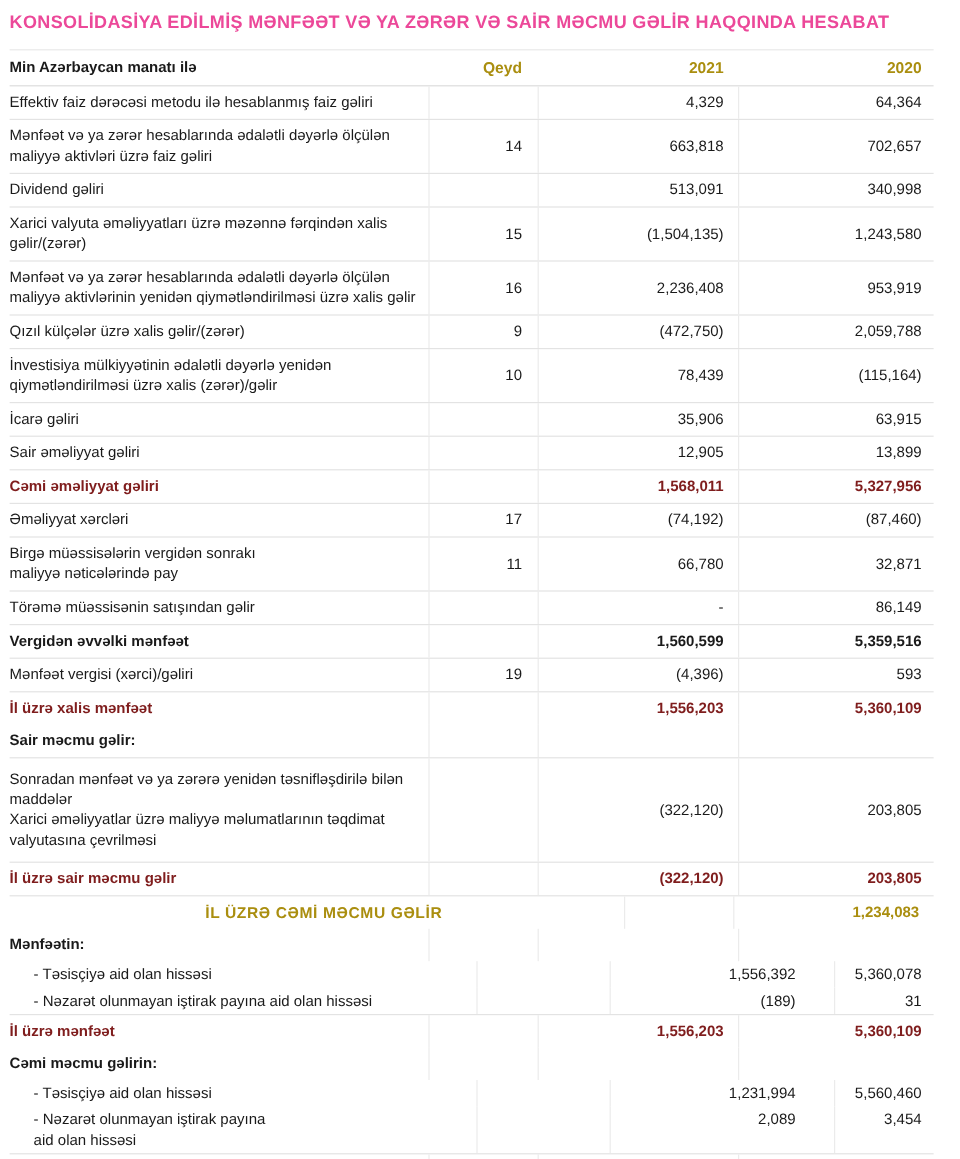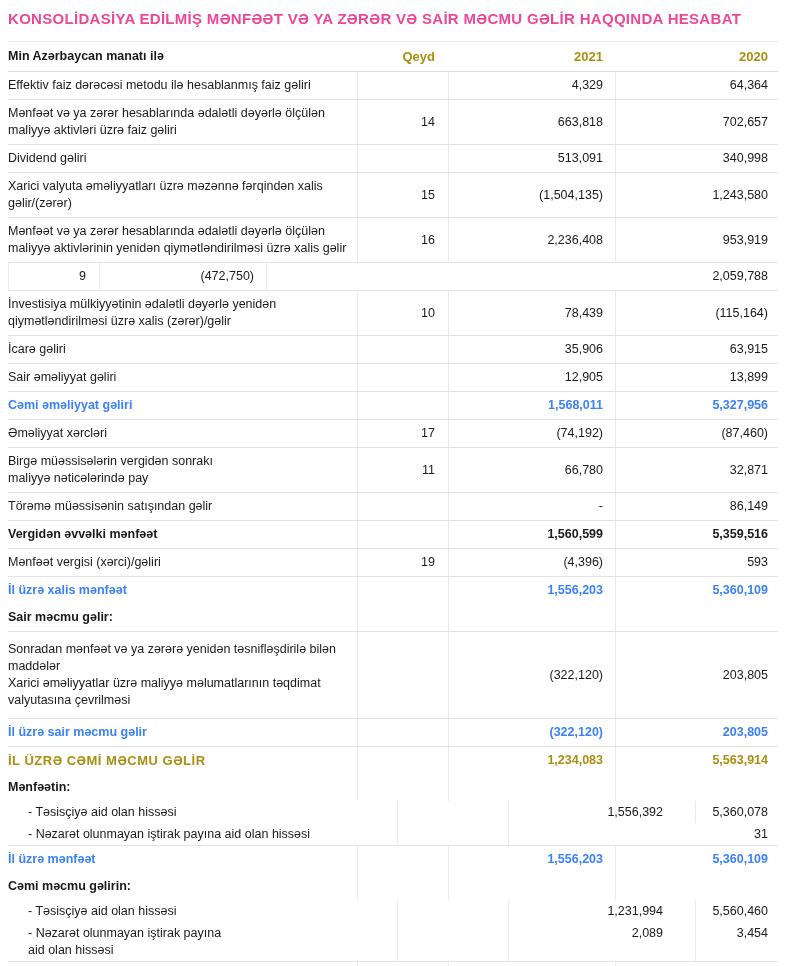--- a/index.html
+++ b/index.html
@@ -29,21 +29,21 @@
     border-top:1px solid #e9e9e9; border-bottom:1px solid #dddddd;
     font-weight:700;
     align-items:flex-end;
   }
   .header-row .cell{padding-top:6px; padding-bottom:6px;}
   .header-row .c-qeyd, .header-row .c-2021, .header-row .c-2020{
     color:#aa8e0f; font-size:13px;
   }
   
   .s-bold{font-weight:700;}
-  .s-gold{font-weight:700; color:#3b82f6;}
+  .s-gold{font-weight:700; color:#7f1d1d;}
   .s-goldcaps{font-weight:700; color:#aa8e0f;justify-content:flex-end;}
   .s-goldcaps .c-label{letter-spacing:0.5px; font-size:13px;}
   .s-section .c-label{font-weight:700;}
   .tight .cell{padding-top:2.5px; padding-bottom:2.5px;margin-left:20px;}
   .pad-lg .cell{padding-top:9px; padding-bottom:9px;}
   .vtop .cell{align-items:flex-start;}
 </style>
 </head>
 <body>
 
@@ -81,20 +81,21 @@
         <div class="cell c-2021">(1,504,135)</div>
         <div class="cell c-2020">1,243,580</div>
       </div>
       <div class="row body-row s-normal bordered">
         <div class="cell c-label">Mənfəət və ya zərər hesablarında ədalətli dəyərlə ölçülən maliyyə aktivlərinin yenidən qiymətləndirilməsi üzrə xalis gəlir</div>
         <div class="cell c-qeyd">16</div>
         <div class="cell c-2021">2,236,408</div>
         <div class="cell c-2020">953,919</div>
       </div>
       <div class="row body-row s-normal bordered">
+        <div class="cell c-label">Qızıl külçələr üzrə xalis gəlir/(zərər)</div>
         <div class="cell c-qeyd">9</div>
         <div class="cell c-2021">(472,750)</div>
         <div class="cell c-2020">2,059,788</div>
       </div>
       <div class="row body-row s-normal bordered">
         <div class="cell c-label">İnvestisiya mülkiyyətinin ədalətli dəyərlə yenidən qiymətləndirilməsi üzrə xalis (zərər)/gəlir</div>
         <div class="cell c-qeyd">10</div>
         <div class="cell c-2021">78,439</div>
         <div class="cell c-2020">(115,164)</div>
       </div>
@@ -169,37 +170,37 @@
       <div class="row body-row s-gold bordered">
         <div class="cell c-label">İl üzrə sair məcmu gəlir</div>
         <div class="cell c-qeyd"></div>
         <div class="cell c-2021">(322,120)</div>
         <div class="cell c-2020">203,805</div>
       </div>
       <div class="row body-row s-goldcaps">
         <div class="cell c-label">İL ÜZRƏ CƏMİ MƏCMU GƏLİR</div>
         <div class="cell c-qeyd"></div>
         <div class="cell c-2021">1,234,083</div>
-        <div class="cell c-2020">5,563,914</div>
       </div>
       <div class="row body-row s-section">
         <div class="cell c-label">Mənfəətin:</div>
         <div class="cell c-qeyd"></div>
         <div class="cell c-2021"></div>
         <div class="cell c-2020"></div>
       </div>
       <div class="row body-row s-sub tight">
         <div class="cell c-label">- Təsisçiyə aid olan hissəsi</div>
         <div class="cell c-qeyd"></div>
         <div class="cell c-2021">1,556,392</div>
         <div class="cell c-2020">5,360,078</div>
       </div>
       <div class="row body-row s-sub bordered tight">
         <div class="cell c-label">- Nəzarət olunmayan iştirak payına aid olan hissəsi</div>
         <div class="cell c-qeyd"></div>
+        <div class="cell c-2021">(189)</div>
         <div class="cell c-2020">31</div>
       </div>
       <div class="row body-row s-gold">
         <div class="cell c-label">İl üzrə mənfəət</div>
         <div class="cell c-qeyd"></div>
         <div class="cell c-2021">1,556,203</div>
         <div class="cell c-2020">5,360,109</div>
       </div>
       <div class="row body-row s-section">
         <div class="cell c-label">Cəmi məcmu gəlirin:</div>

